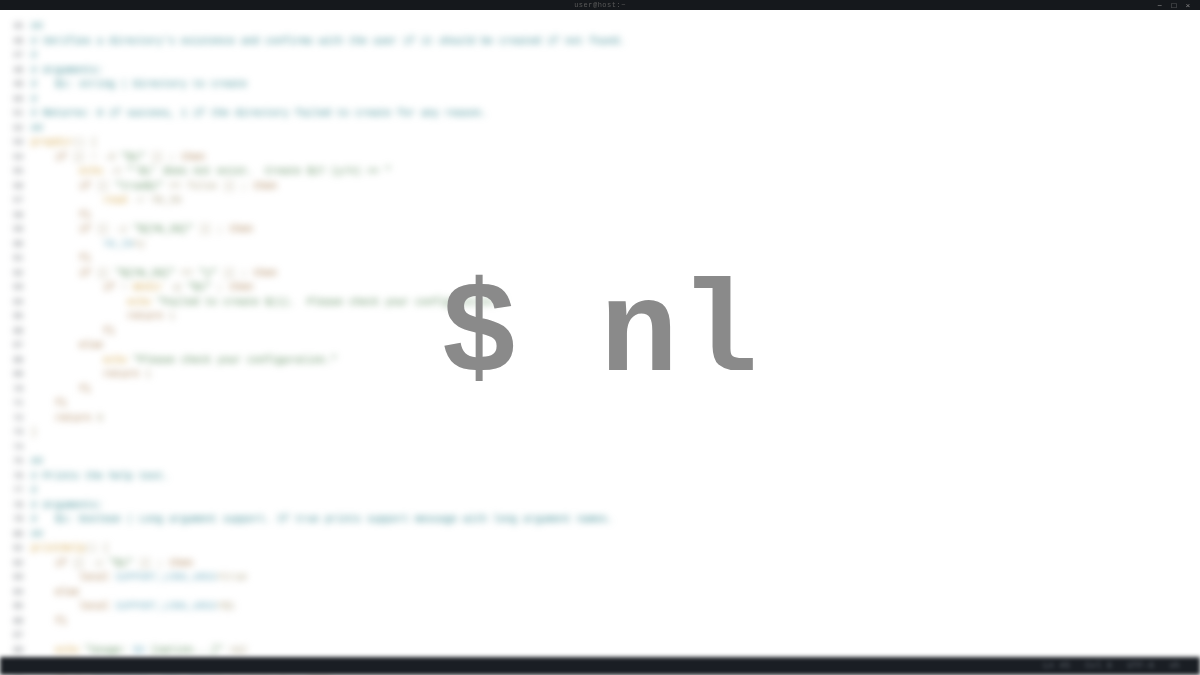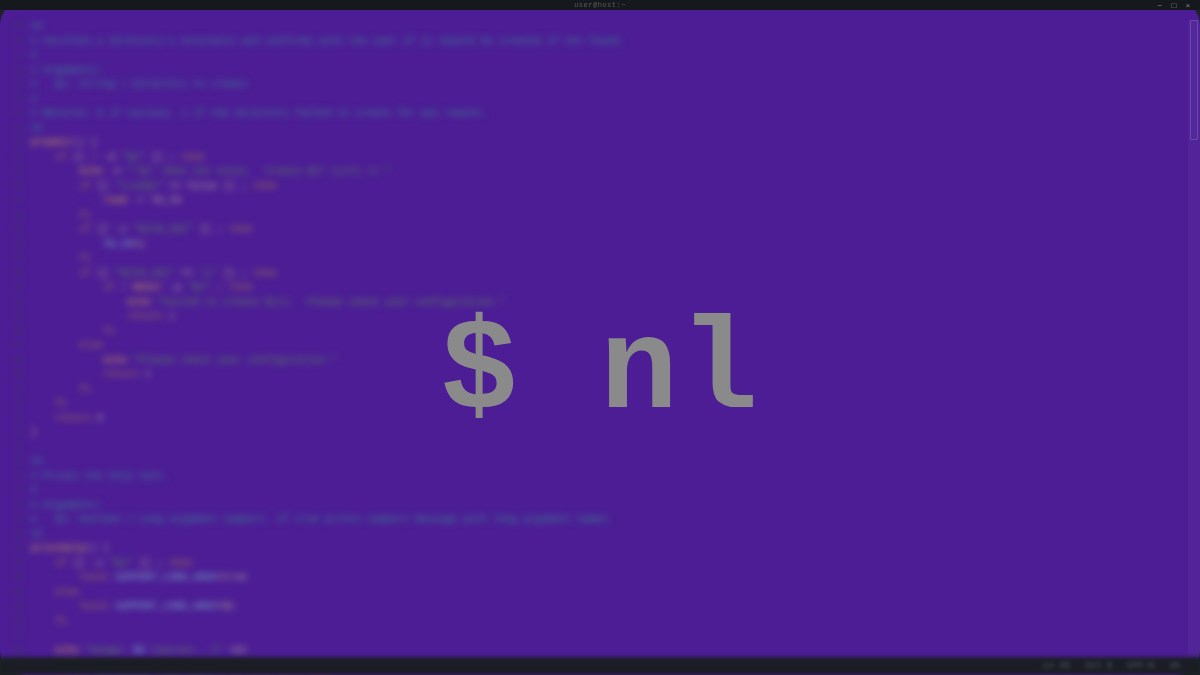--- a/index.html
+++ b/index.html
@@ -13,23 +13,22 @@
       height: 675px;
       background: #1e2329;
       font-family: 'Courier New', monospace;
       overflow: hidden;
       position: relative;
     }
     
     .window {
       width: 100%;
       height: 100%;
-      background: #4c1d95;
+      background: #ffffff;
       position: relative;
-      border-radius: 25px;
     }
     
     .titlebar {
       height: 10px;
       background: #15181c;
       display: flex;
       justify-content: space-between;
       align-items: center;
       padding: 0 8px;
     }
@@ -98,21 +97,20 @@
       top: 50%;
       left: 50%;
       transform: translate(-50%, -55%);
       font-family: 'Courier New', Courier, monospace;
       font-size: 130px;
       font-weight: bold;
       color: #8a8a8a;
       letter-spacing: 2px;
       white-space: nowrap;
       z-index: 10;
-      margin-top: 37px;
     }
     
     .statusbar {
       position: absolute;
       bottom: 0;
       left: 0;
       right: 0;
       height: 18px;
       background: #1a1e24;
       display: flex;

